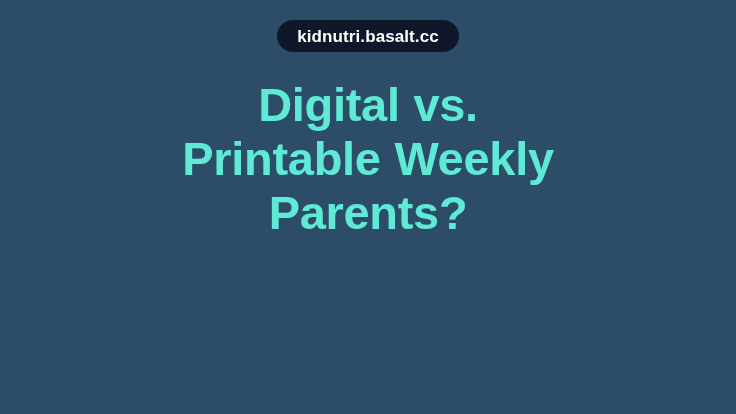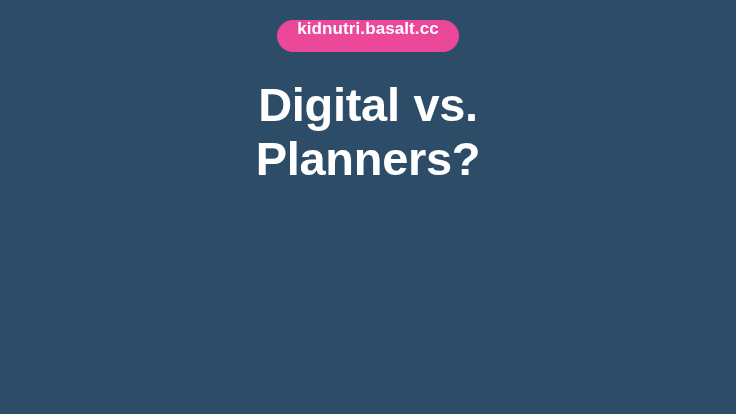--- a/index.html
+++ b/index.html
@@ -26,45 +26,45 @@
     display: flex;
     flex-direction: column;
     align-items: center;
     justify-content: flex-start;
     padding: 20px 40px 0 40px;
   }
 
   
   #domain-badge {
     display: inline-flex;
-    align-items: flex-start;
+    align-items: center;
     justify-content: center;
     height: 32px;
     padding: 0 20px;
     border-radius: 16px;
-    background: #ec4899;
+    background: #0f172a;
     box-sizing: border-box;
     margin: 0 0 26px 0;
   }
 
   #domain-badge .badge-text {
     color: #ffffff;
     font-size: 17px;
     font-weight: 700;
     letter-spacing: 0.1px;
     line-height: 1;
     white-space: nowrap;
   }
 
   
   #cover-headline {
     width: 500px;
     margin: 0;
     text-align: center;
-    color: #ffffff;
+    color: #5eead4;
     font-size: 47px;
     line-height: 54px;
     font-weight: 700;
     letter-spacing: -0.3px;
     word-spacing: 1px;
   }
 
   #cover-headline .headline-line {
     display: block;
     white-space: nowrap;
@@ -74,16 +74,17 @@
 <body>
 
 <div id="cover-card">
 
   <div id="domain-badge">
     <span class="badge-text">kidnutri.basalt.cc</span>
   </div>
 
   <h1 id="cover-headline">
     <span class="headline-line">Digital vs.</span>
-    <span class="headline-line">Planners?</span>
+    <span class="headline-line">Printable Weekly</span>
+    <span class="headline-line">Parents?</span>
   </h1>
 
 </div>
 
 </body></html>

